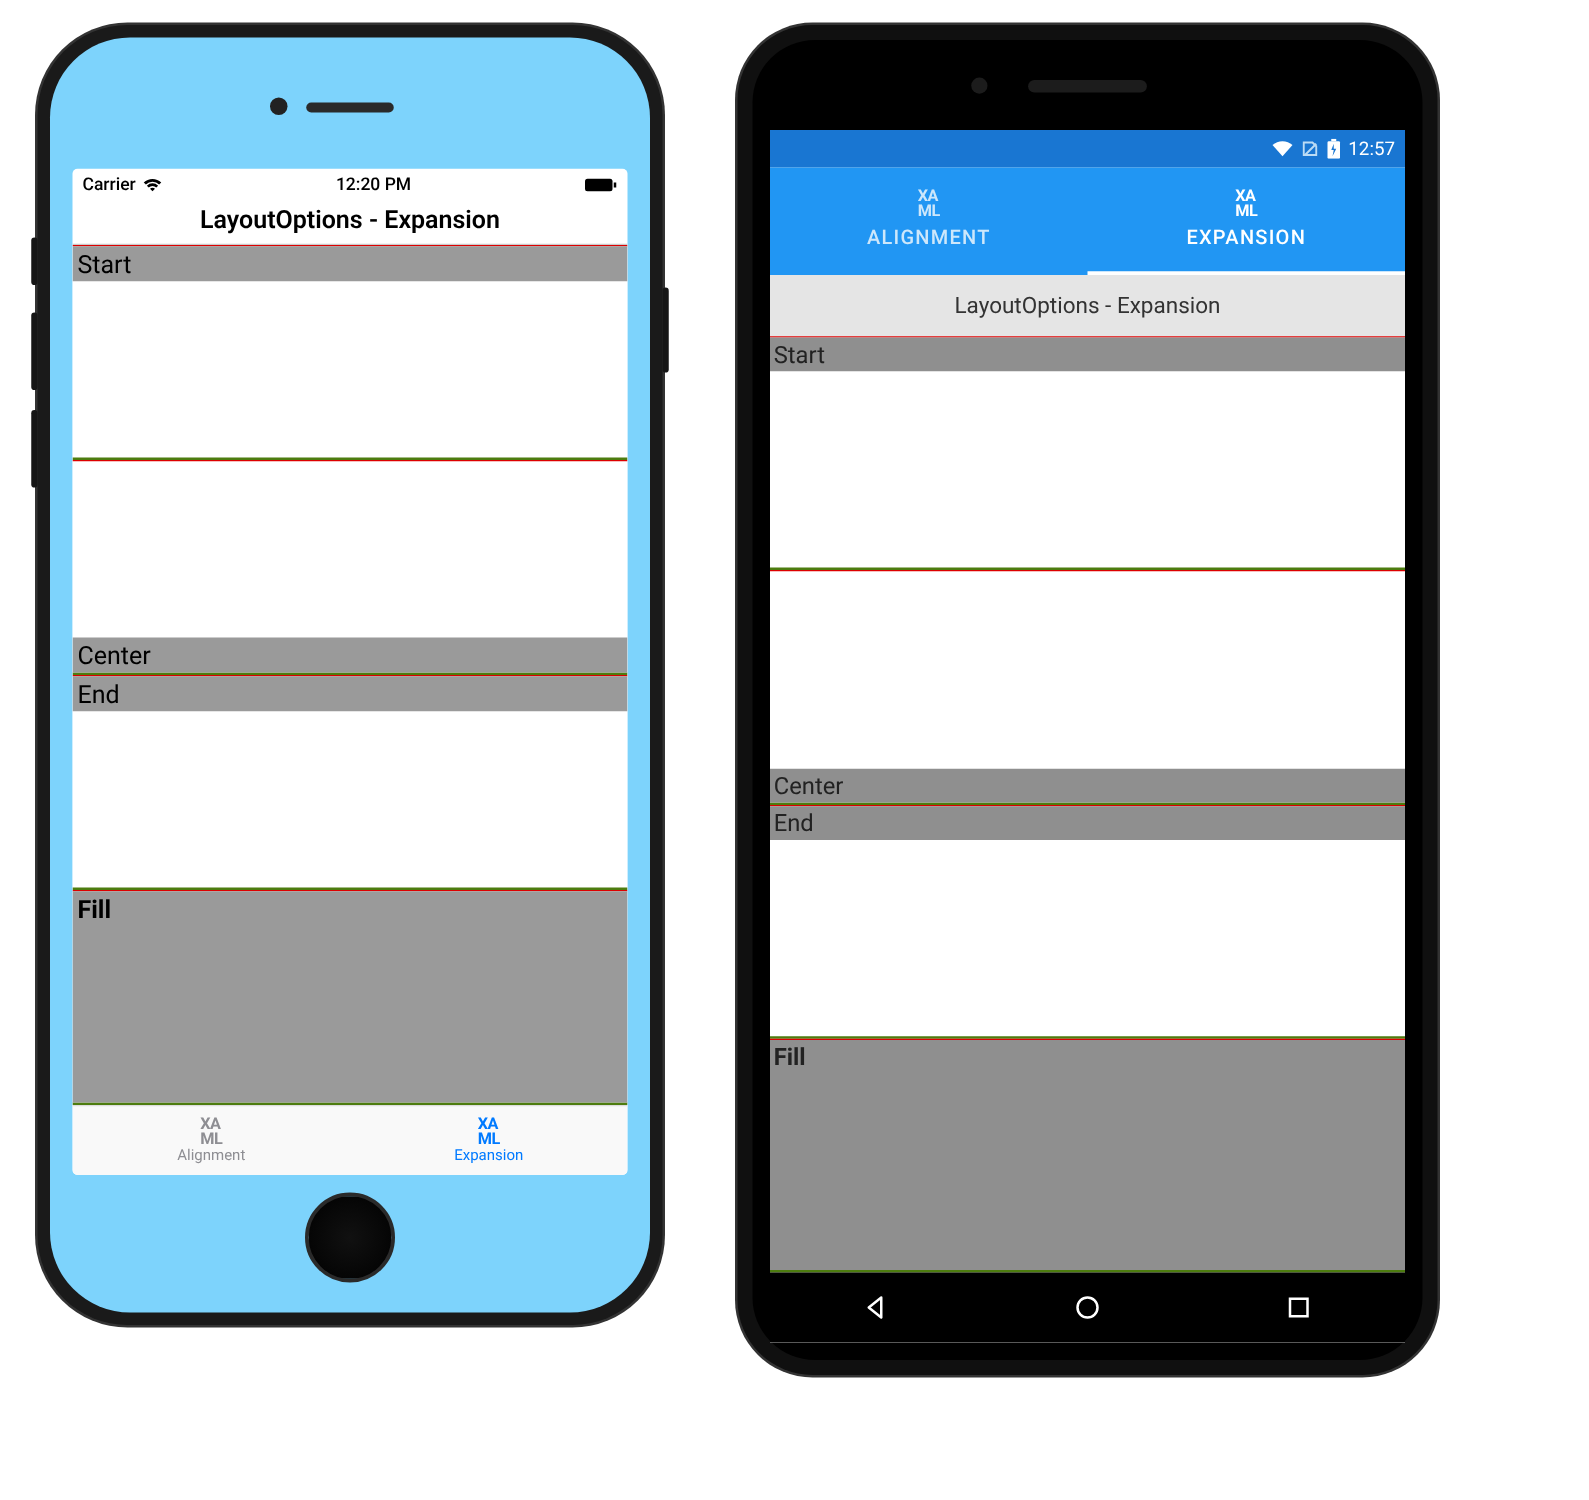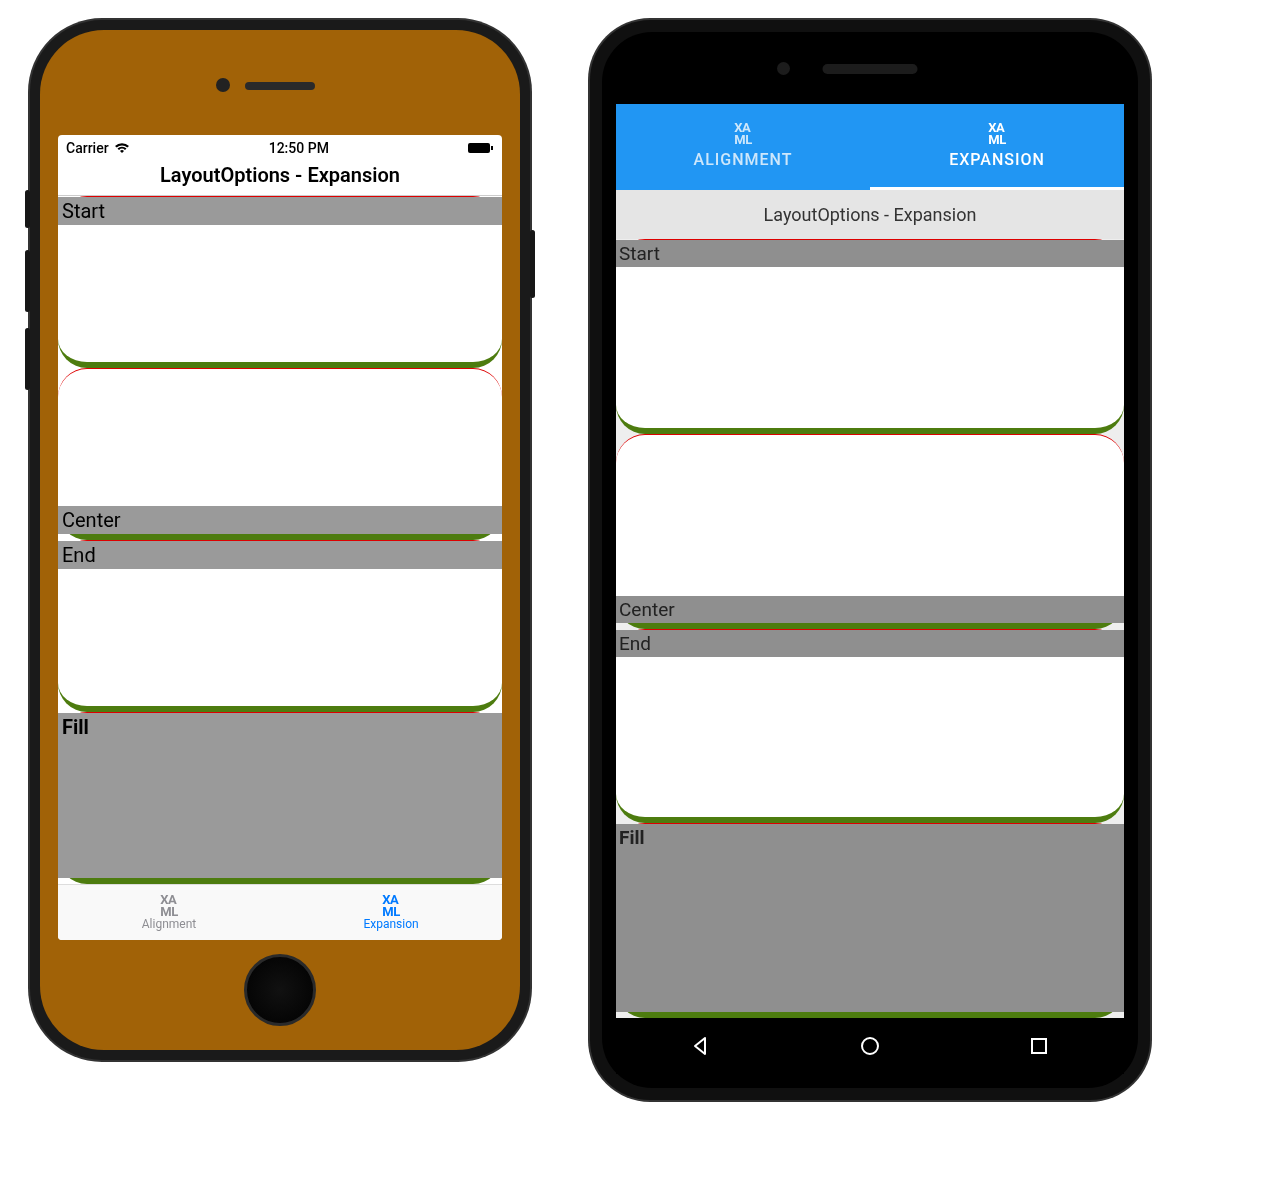--- a/index.html
+++ b/index.html
@@ -17,21 +17,21 @@
     width: 500px;
     height: 1040px;
     background: #1a1a1a;
     border-radius: 72px;
     padding: 10px;
     position: relative;
     box-shadow: 0 0 0 2px #333;
   }
   .iphone-inner {
     width: 100%; height: 100%;
-    background: #a16207;
+    background: #7dd3fc;
     border-radius: 64px;
     padding: 105px 18px 110px;
     position: relative;
   }
   .iphone-earpiece {
     position: absolute; top: 52px; left: 50%; transform: translateX(-50%);
     width: 70px; height: 8px; background: #2a2a2a; border-radius: 4px;
   }
   .iphone-camera {
     position: absolute; top: 48px; left: 176px;
@@ -58,24 +58,23 @@
   .ios-title {
     text-align: center; font-size: 20px; font-weight: 600; padding: 2px 0 8px;
     border-bottom: 1px solid #ccc;
   }
   .ios-content {
     flex: 1; display: flex; flex-direction: column;
   }
   .exp-slot {
     flex: 1;
     border-top: 1px solid #d00;
-    border-bottom: 6px solid #4d7c0f;
+    border-bottom: 2px solid #4d7c0f;
     display: flex; flex-direction: column;
     background: #fff;
-    border-radius: 29px;
   }
   .exp-slot:first-child { border-top: 1px solid #d00; }
   .gray-label {
     background: #9a9a9a; color: #000;
     font-size: 20px; padding: 2px 4px;
   }
   .exp-slot.start .gray-label { align-self: stretch; margin-bottom: auto; }
   .exp-slot.center { justify-content: flex-end; }
   .exp-slot.end { }
   .exp-slot.fill .gray-label { flex:1;font-weight:bold; }
@@ -159,21 +158,21 @@
 
       <div class="ios-statusbar">
         <div class="sb-left">
           <span>Carrier</span>
           <span>
             <svg width="16" height="12" viewBox="0 0 16 12">
                 <path d="M8 11 L6 9 A3 3 0 0 1 10 9 Z M3.5 6.5 A6.5 6.5 0 0 1 12.5 6.5 L11 8 A4.3 4.3 0 0 0 5 8 Z M1 4 A10 10 0 0 1 15 4 L13.3 5.6 A7.6 7.6 0 0 0 2.7 5.6 Z" fill="#000"></path>
               </svg>
           </span>
         </div>
-        <span>12:50 PM</span>
+        <span>12:20 PM</span>
         <div class="sb-right">
           <span>
             <svg width="26" height="12" viewBox="0 0 26 12">
                 <rect x="0" y="1" width="22" height="10" rx="2" fill="#000"></rect>
                 <rect x="23" y="4" width="2" height="4" fill="#000"></rect>
               </svg>
           </span>
         </div>
       </div>
 
@@ -209,20 +208,41 @@
   </div>
 </div>
 
 <div class="android">
   <div class="android-inner">
     <div class="android-cam"></div>
     <div class="android-speaker"></div>
 
     <div class="android-screen">
 
+      <div class="and-statusbar">
+        <span>
+          <svg width="18" height="14" viewBox="0 0 18 14">
+              <path d="M9 13 L1 4 A12 12 0 0 1 17 4 Z" fill="#fff"></path>
+            </svg>
+        </span>
+        <span>
+          <svg width="14" height="14" viewBox="0 0 14 14">
+              <path d="M2 2 H9 L12 5 V12 H2 Z" fill="none" stroke="#bcdcf5" stroke-width="1.5"></path>
+              <line x1="3" y1="12" x2="12" y2="3" stroke="#bcdcf5" stroke-width="1.5"></line>
+            </svg>
+        </span>
+        <span>
+          <svg width="12" height="16" viewBox="0 0 12 16">
+              <rect x="1" y="2" width="10" height="14" rx="1" fill="#fff"></rect>
+              <rect x="4" y="0" width="4" height="2" fill="#fff"></rect>
+              <path d="M6 4 L4 9 H6 L5 14 L8 8 H6 Z" fill="#1976d2"></path>
+            </svg>
+        </span>
+        <span>12:57</span>
+      </div>
 
       <div class="and-tabs">
         <div class="and-tab">
           <div class="xaml-ico">XA<br>ML</div>
           <span>ALIGNMENT</span>
         </div>
         <div class="and-tab active">
           <div class="xaml-ico">XA<br>ML</div>
           <span>EXPANSION</span>
         </div>

